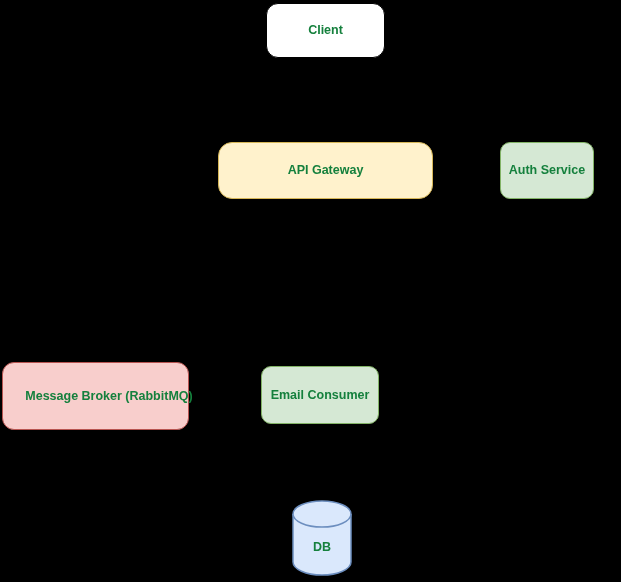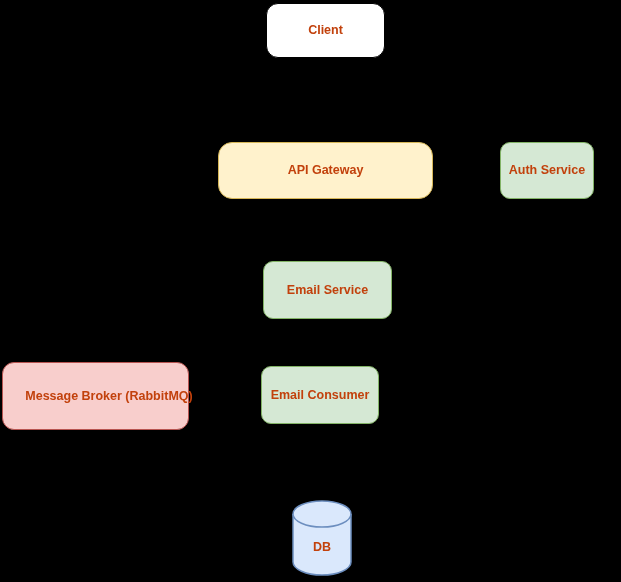--- a/index.html
+++ b/index.html
@@ -22,21 +22,21 @@
     align-items: center;
     justify-content: center;
     text-align: center;
   }
   .node.rect {
     border: 1.5px solid #000;
   }
   .node-label {
     font-size: 12.5px;
     font-weight: bold;
-    color: #c2410c;
+    color: #15803d;
     white-space: nowrap;
     line-height: 1.2;
   }
   .node.cylinder {
     display: block;
     text-align: center;
   }
   .node.cylinder svg {
     position: absolute;
     top: 0;
@@ -59,23 +59,20 @@
   </div>
 
   <div class="node rect" style="left: 218px; top: 142px; width: 215px; height: 57px; background: rgb(255, 242, 204); border-color: rgb(214, 182, 86); border-radius: 14px;">
     <span class="node-label">API Gateway</span>
   </div>
 
   <div class="node rect" style="left: 500px; top: 142px; width: 94px; height: 57px; background: rgb(213, 232, 212); border-color: rgb(130, 179, 102); border-radius: 10px;">
     <span class="node-label">Auth Service</span>
   </div>
 
-  <div class="node rect" style="left: 263px; top: 261px; width: 129px; height: 58px; background: rgb(213, 232, 212); border-color: rgb(130, 179, 102); border-radius: 10px;">
-    <span class="node-label">Email Service</span>
-  </div>
 
   <div class="node rect" style="left: 2px; top: 362px; width: 187px; height: 68px; background: rgb(248, 206, 204); border-color: rgb(184, 84, 80); border-radius: 12px; padding-left: 27px;">
     <span class="node-label">Message Broker (RabbitMQ)</span>
   </div>
 
   <div class="node rect" style="left: 261px; top: 366px; width: 118px; height: 58px; background: rgb(213, 232, 212); border-color: rgb(130, 179, 102); border-radius: 10px;">
     <span class="node-label">Email Consumer</span>
   </div>
 
   <div class="node cylinder" style="left: 292px; top: 500px; width: 60px; height: 76px;">

